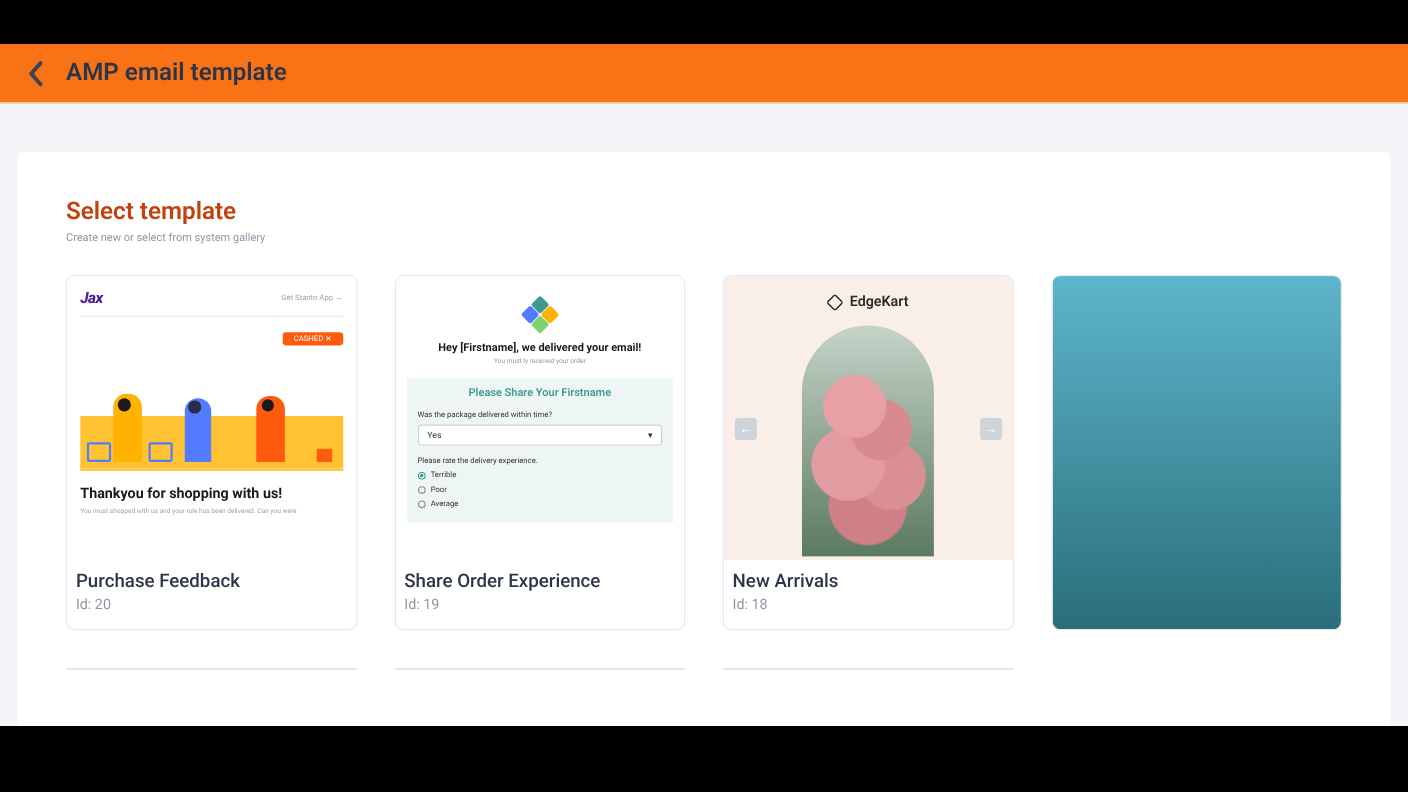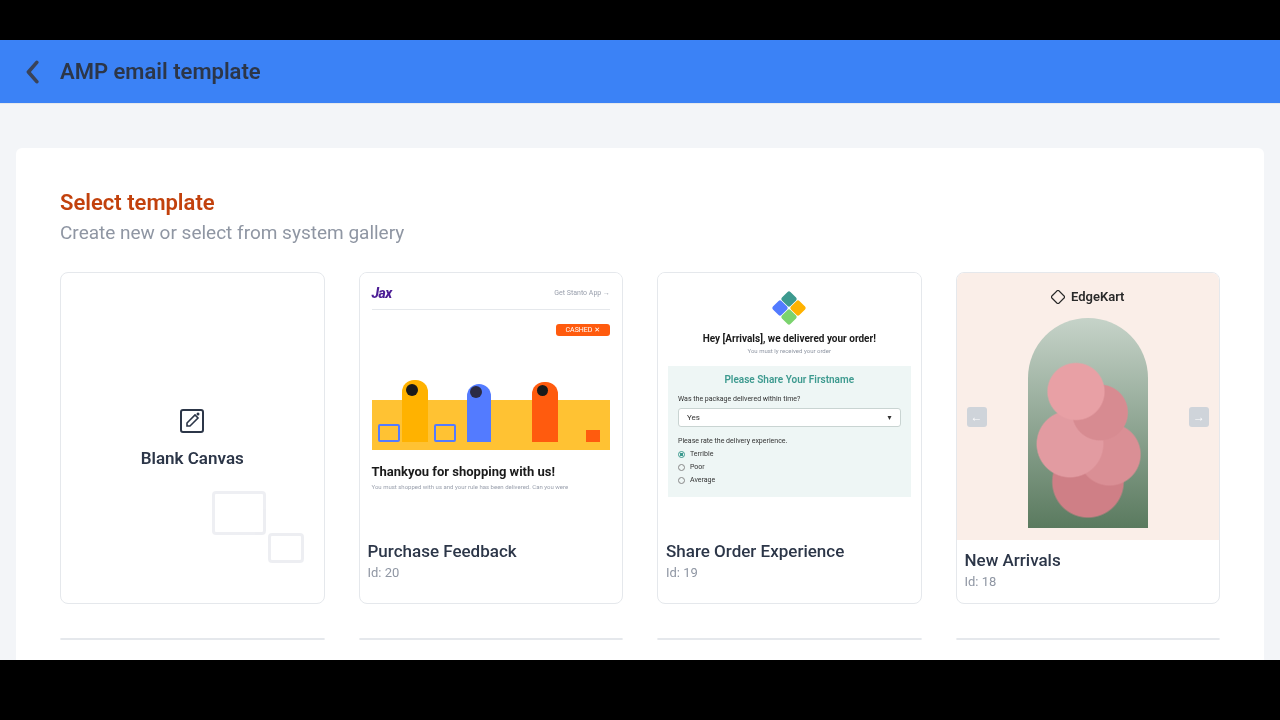--- a/index.html
+++ b/index.html
@@ -16,22 +16,22 @@
       width: 100%;
     }
     .letterbox-bottom { height: 60px; }
     .app {
       background: #f3f5f8;
       height: 620px;
       display: flex;
       flex-direction: column;
     }
     .header {
-      background: #3b82f6;
-      height: 64px;
+      background: #f97316;
+      height: 54px;
       display: flex;
       align-items: center;
       padding: 4px 18px;
       border-bottom: 1px solid #e5e8ec;
     }
     .back-btn {
       display: flex;
       align-items: center;
       justify-content: center;
       width: 28px;
@@ -53,21 +53,21 @@
       border-radius: 6px 6px 0 0;
       overflow: hidden;
     }
     .section-title {
       font-size: 22px;
       font-weight: 600;
       color: #c2410c;
       margin-bottom: 6px;
     }
     .section-sub {
-      font-size: 19px;
+      font-size: 10px;
       color: #8f96a3;
       margin-bottom: 28px;
     }
     .grid {
       display: grid;
       grid-template-columns: repeat(4, 1fr);
       gap: 34px;
     }
     .card {
       border: 1px solid #e5e8ec;
@@ -181,32 +181,20 @@
     </div>
     <div class="page-title">AMP email template</div>
   </div>
 
   <div class="content">
     <div class="section-title">Select template</div>
     <div class="section-sub">Create new or select from system gallery</div>
 
     <div class="grid">
 
-      <div class="card card-blank">
-        <svg width="26" height="26" viewBox="0 0 26 26">
-          <rect x="2" y="2" width="22" height="22" rx="2" stroke="#2c3648" stroke-width="2" fill="none"></rect>
-          <path d="M8 18 L8 15 L16 7 L19 10 L11 18 Z" stroke="#2c3648" stroke-width="1.6" fill="none"></path>
-          <circle cx="19" cy="6" r="1.5" fill="#2c3648"></circle>
-        </svg>
-        <div class="blank-label">Blank Canvas</div>
-        <div class="deco">
-          <div class="sq" style="width:54px;height:44px;bottom:28px;right:38px"></div>
-          <div class="sq" style="width:36px;height:30px;bottom:0;right:0"></div>
-        </div>
-      </div>
 
       <div class="card">
         <div class="thumb t1">
           <div class="hdr">
             <span class="logo">Jax</span>
             <span class="app-link">Get Stanto App →</span>
           </div>
           <div class="hr"></div>
           <span class="pill">CASHED ✕</span>
           <div class="illus">
@@ -227,21 +215,21 @@
       </div>
 
       <div class="card">
         <div class="thumb t2">
           <div class="star">
             <span style="background:#3d9a8f;left:9px;top:0;transform:rotate(45deg)"></span>
             <span style="background:#537bff;left:0;top:9px;transform:rotate(45deg)"></span>
             <span style="background:#ffb200;left:18px;top:9px;transform:rotate(45deg)"></span>
             <span style="background:#7bd36e;left:9px;top:18px;transform:rotate(45deg)"></span>
           </div>
-          <div class="head">Hey [Arrivals], we delivered your order!</div>
+          <div class="head">Hey [Firstname], we delivered your email!</div>
           <div class="subh">You must ly received your order</div>
           <div class="panel">
             <div class="panel-title">Please Share Your Firstname</div>
             <div class="q">Was the package delivered within time?</div>
             <div class="sel">
               <span>Yes</span>
                 <span>▾</span>
             </div>
             <div class="q">Please rate the delivery experience.</div>
             <div class="radio sel-r">

